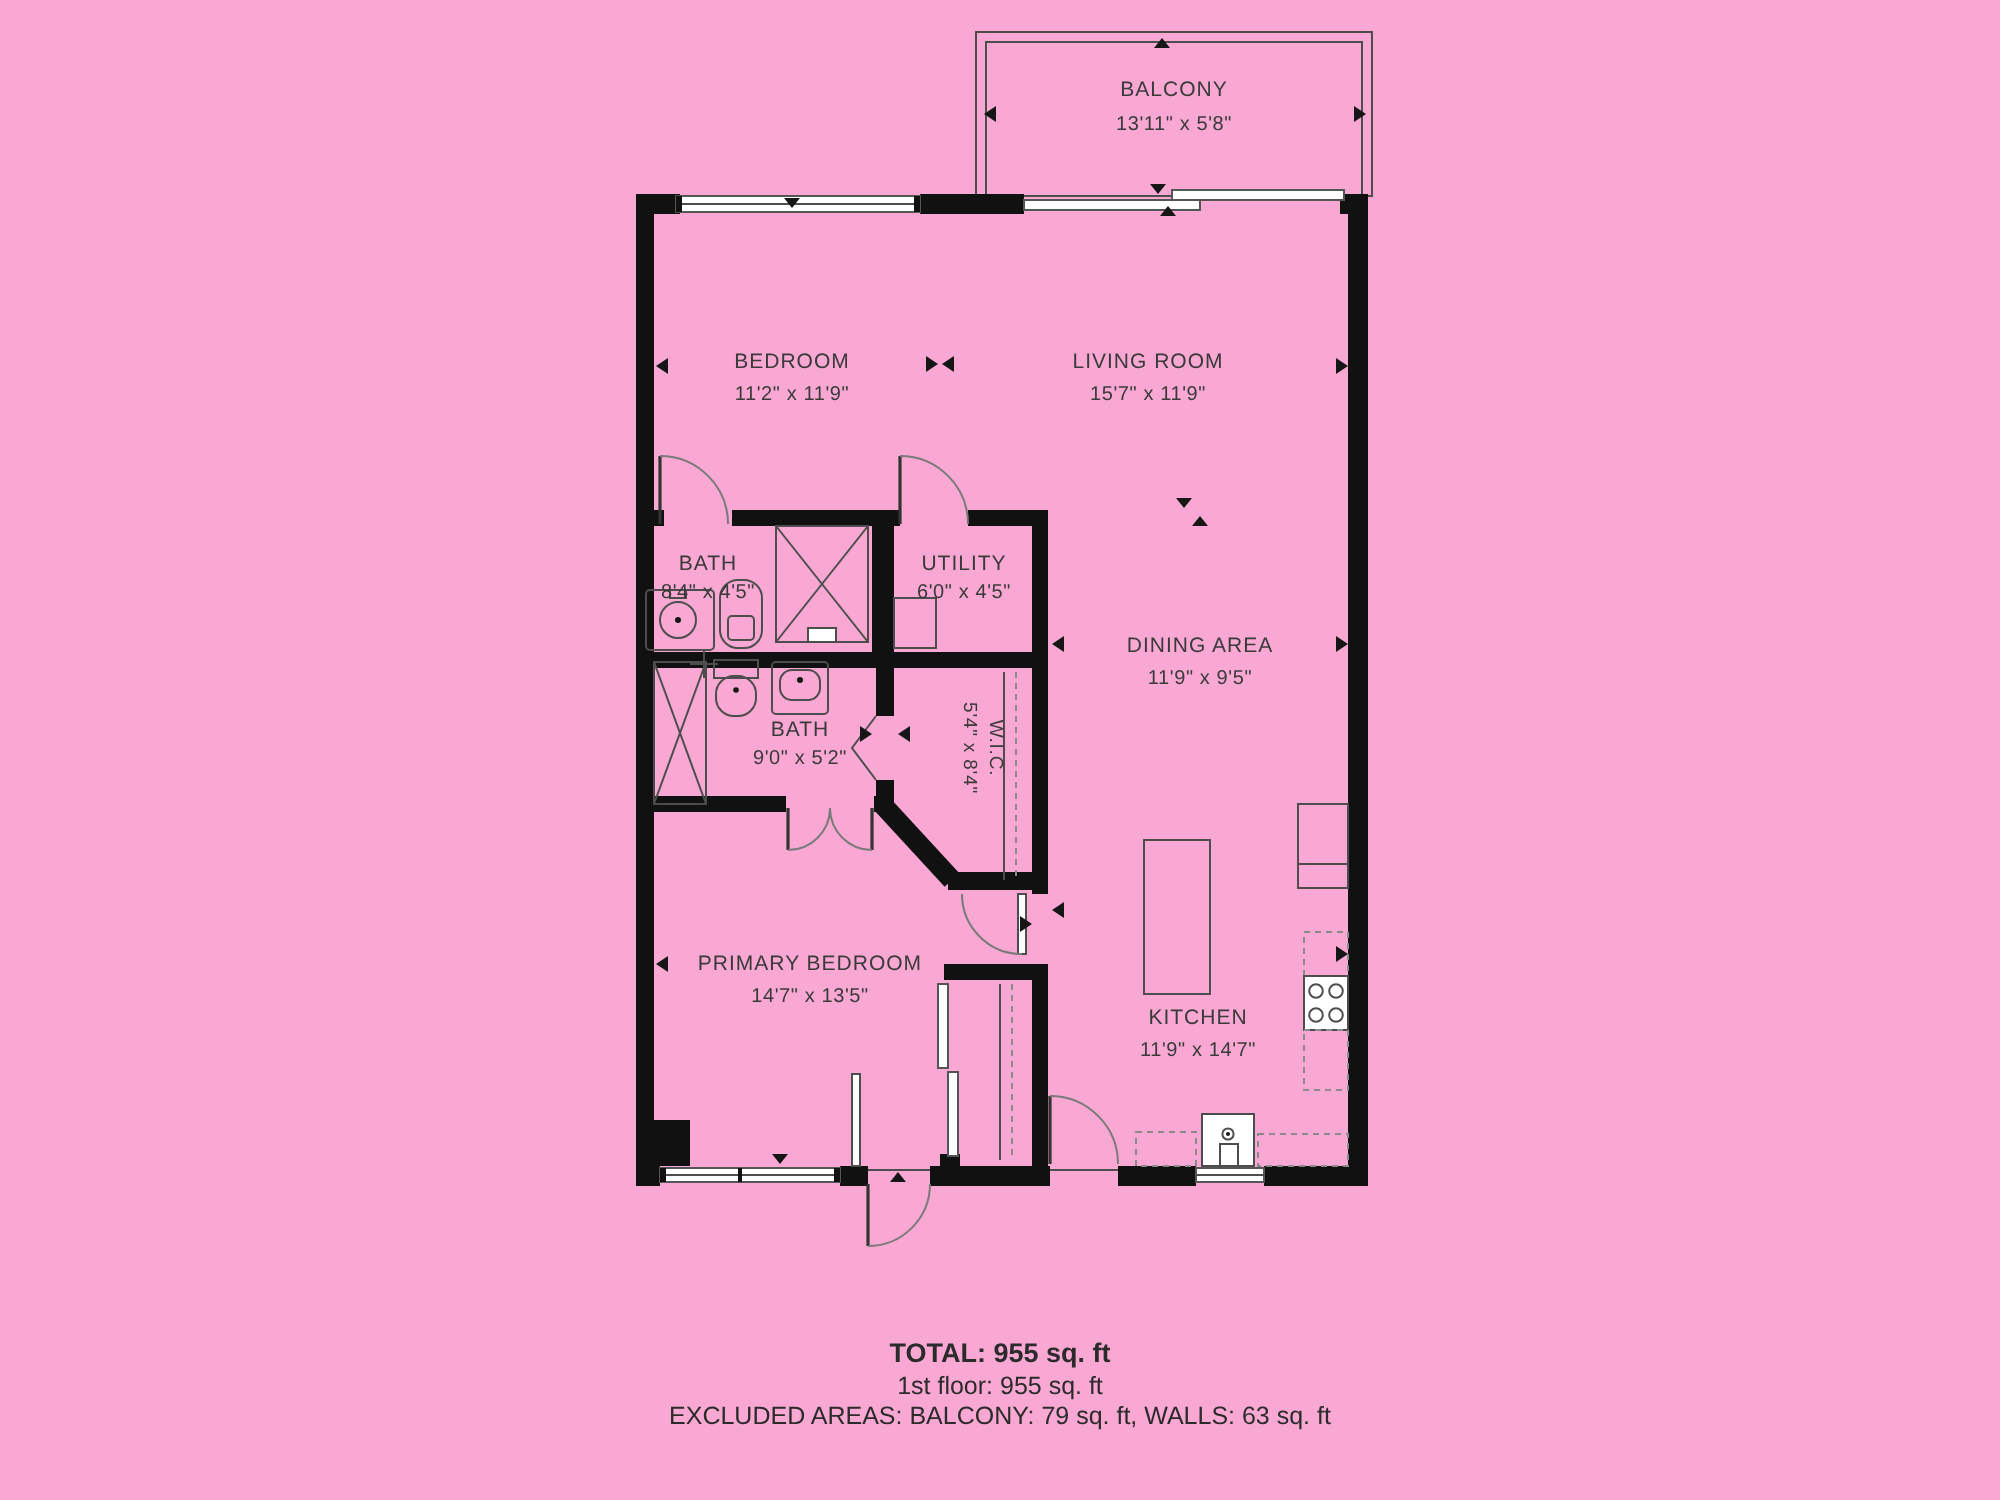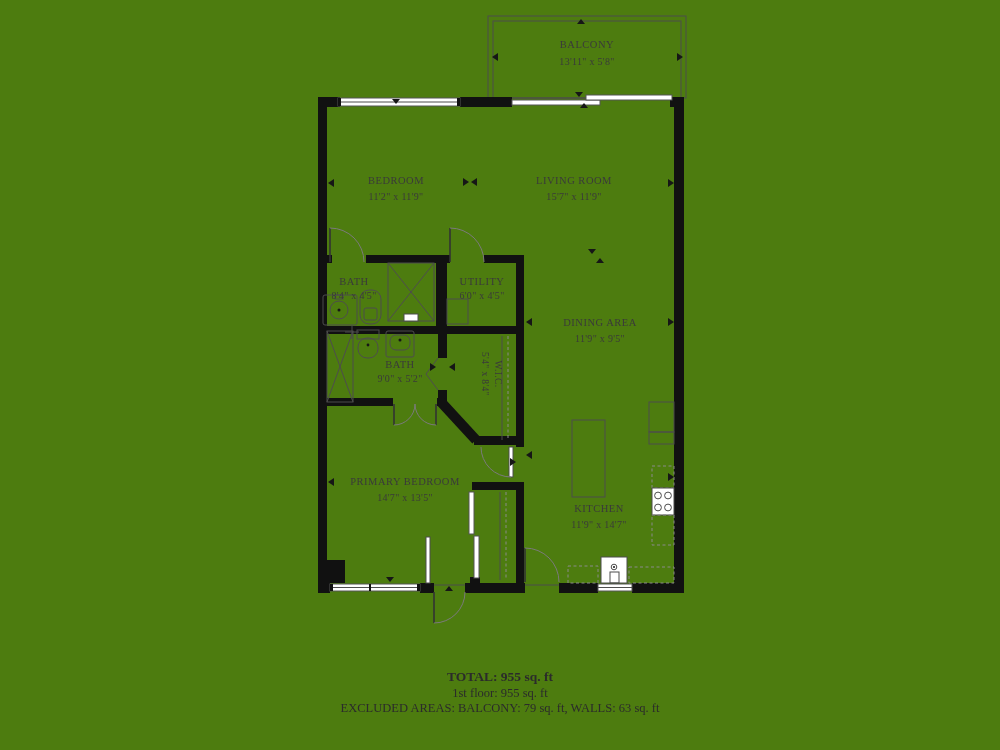--- a/index.html
+++ b/index.html
@@ -1,17 +1,17 @@
 <!DOCTYPE html>
 <html><head>
 <meta charset="utf-8">
 <style>
   html,body{margin:0;padding:0;background:#ffffff;}
-  .page{position:relative;width:1000px;height:750px;background:#4d7c0f;overflow:hidden;
-        font-family:Liberation Serif, serif;}
+  .page{position:relative;width:1000px;height:750px;background:#f9a8d4;overflow:hidden;
+        font-family:Liberation Sans, sans-serif;}
   svg{display:block;}
   .wall{fill:#111111;stroke:none;}
   .wline{stroke:#111111;stroke-width:10;fill:none;}
   .thin{stroke:#4d4d4d;stroke-width:1;fill:none;}
   .thinf{stroke:#4d4d4d;stroke-width:1;fill:#ffffff;}
   .door{stroke:#7a7a7a;stroke-width:1;fill:none;}
   .leaf{stroke:#333333;stroke-width:1.6;fill:none;}
   .dash{stroke:#8a8a8a;stroke-width:1;fill:none;stroke-dasharray:3 2.5;}
   .win{stroke:#555555;stroke-width:1;fill:#ffffff;}
   .mark{fill:#161616;stroke:none;}

